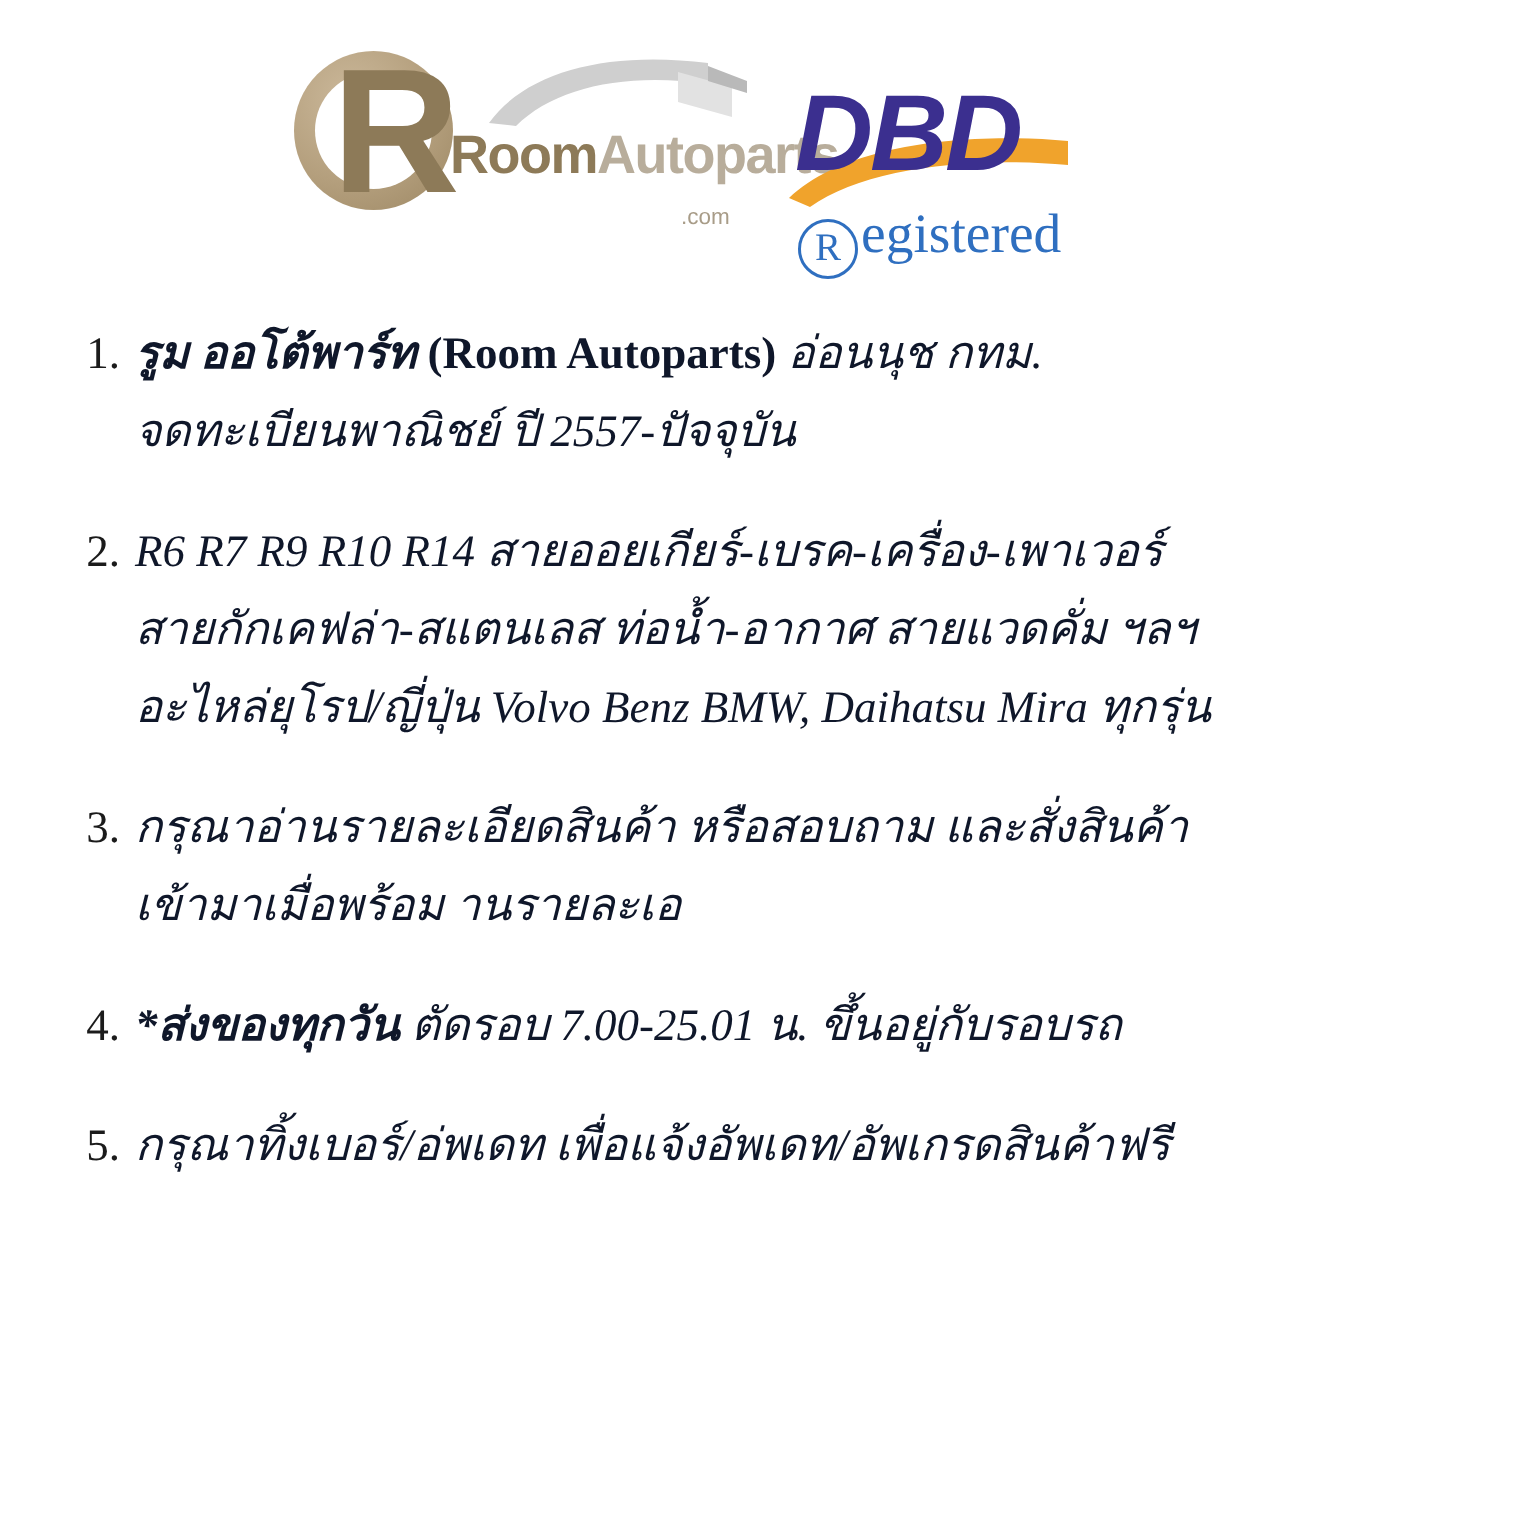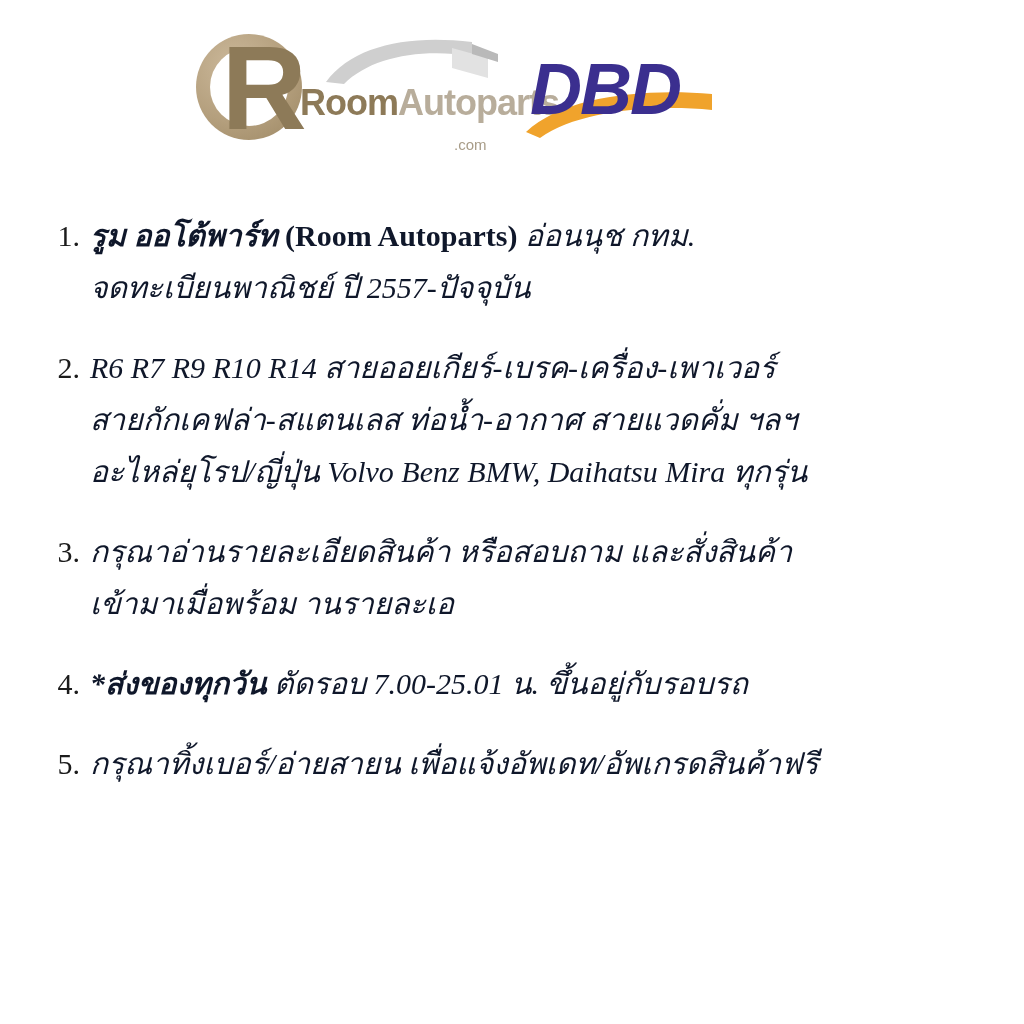--- a/index.html
+++ b/index.html
@@ -219,20 +219,23 @@
       <div class="room-dotcom">.com</div>
     </div>
 
     <div class="dbd-logo">
       <div class="dbd-swoosh">
         <svg width="190" height="52" viewBox="0 0 190 52">
           <path d="M2 44 C 40 8, 120 0, 188 6 L 188 22 C 124 16, 52 24, 16 50 Z" fill="#f0a32c"></path>
         </svg>
       </div>
       <div class="dbd-word">DBD</div>
+      <div class="dbd-reg">
+        <span class="reg-circle">R</span><span>egistered</span>
+      </div>
     </div>
 
   </div>
 
   <div class="list" id="list-root">
       <div class="item">
         <div class="num">1.</div>
         <div class="body">
           <div class="line"><span class="bold">รูม ออโต้พาร์ท</span><span class="bold roman"> (Room Autoparts) </span><span>อ่อนนุช กทม.</span></div>
           <div class="line"><span>จดทะเบียนพาณิชย์ ปี 2557-ปัจจุบัน</span></div>
@@ -255,18 +258,18 @@
       </div>
       <div class="item">
         <div class="num">4.</div>
         <div class="body">
           <div class="line"><span class="bold">*ส่งของทุกวัน</span><span> ตัดรอบ 7.00-25.01 น. ขึ้นอยู่กับรอบรถ</span></div>
         </div>
       </div>
       <div class="item">
         <div class="num">5.</div>
         <div class="body">
-          <div class="line"><span>กรุณาทิ้งเบอร์/อ่ายสายน เพื่อแจ้งอัพเดท/อัพเกรดสินค้าฟรี</span></div>
+          <div class="line"><span>กรุณาทิ้งเบอร์/อ่พเดท เพื่อแจ้งอัพเดท/อัพเกรดสินค้าฟรี</span></div>
         </div>
       </div>
     </div>
 
 </div>
 
 </body></html>

